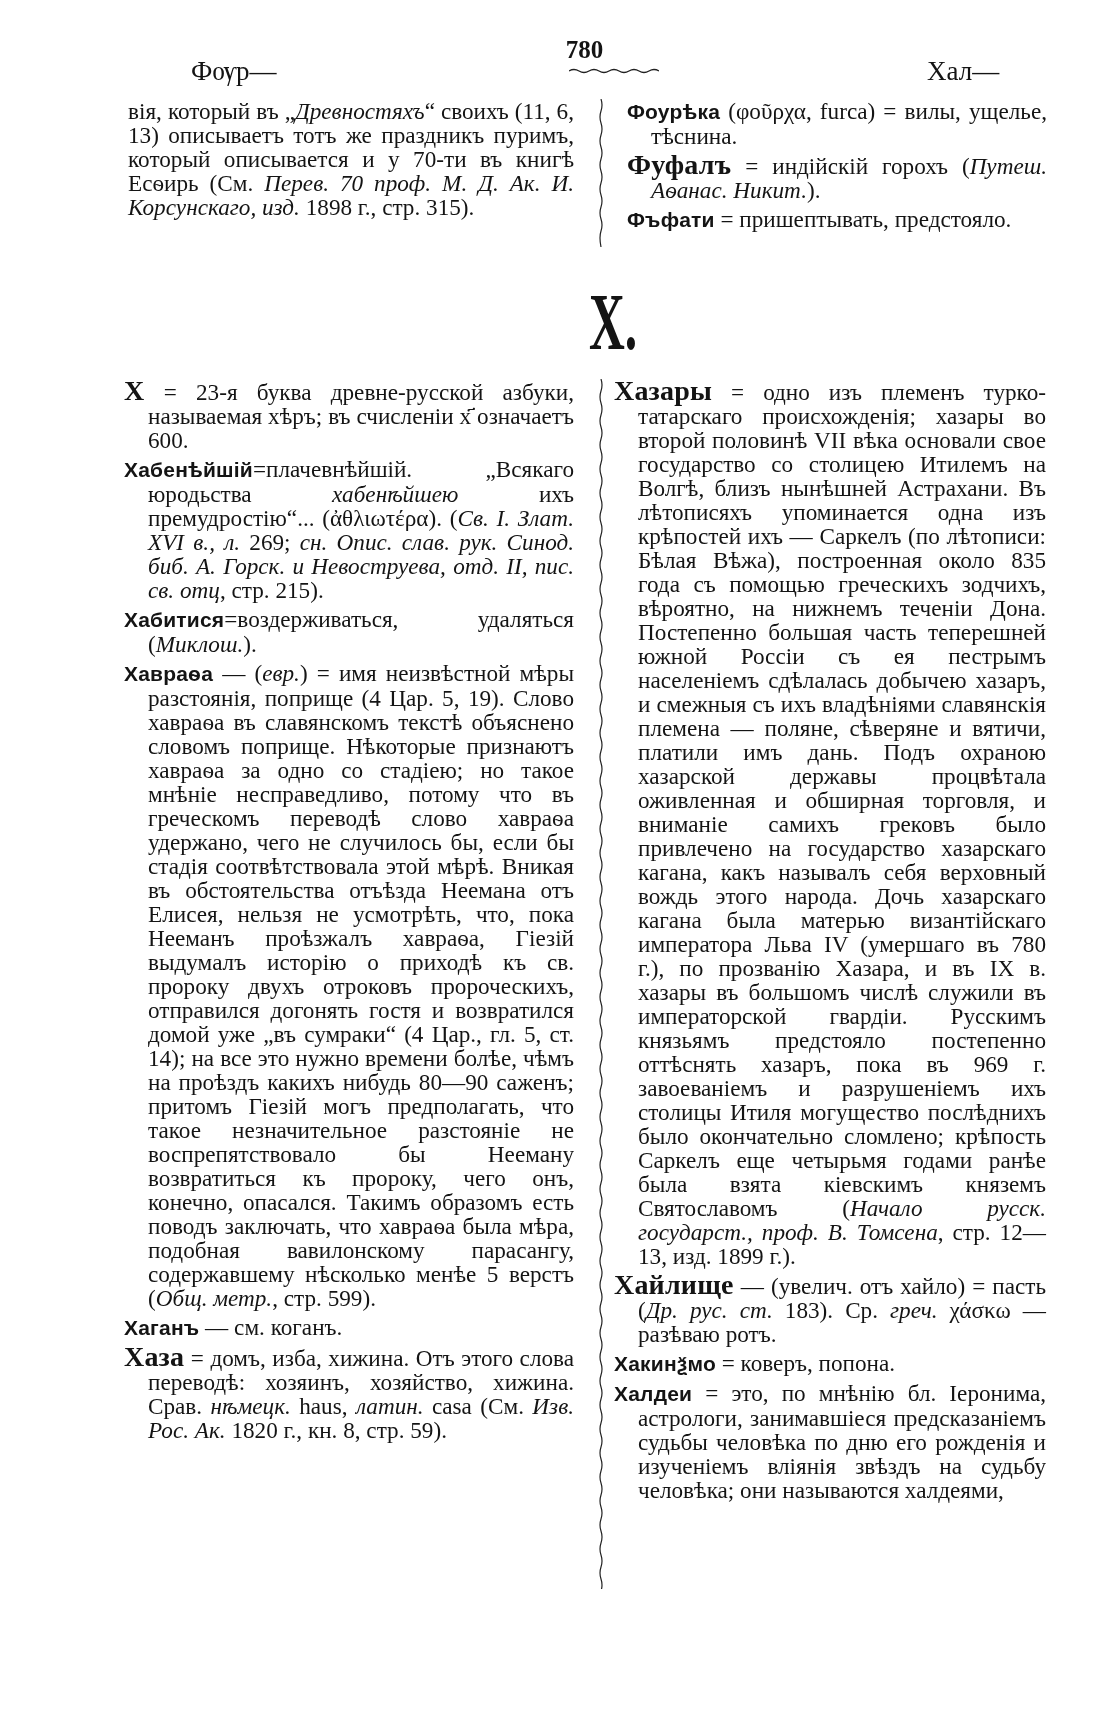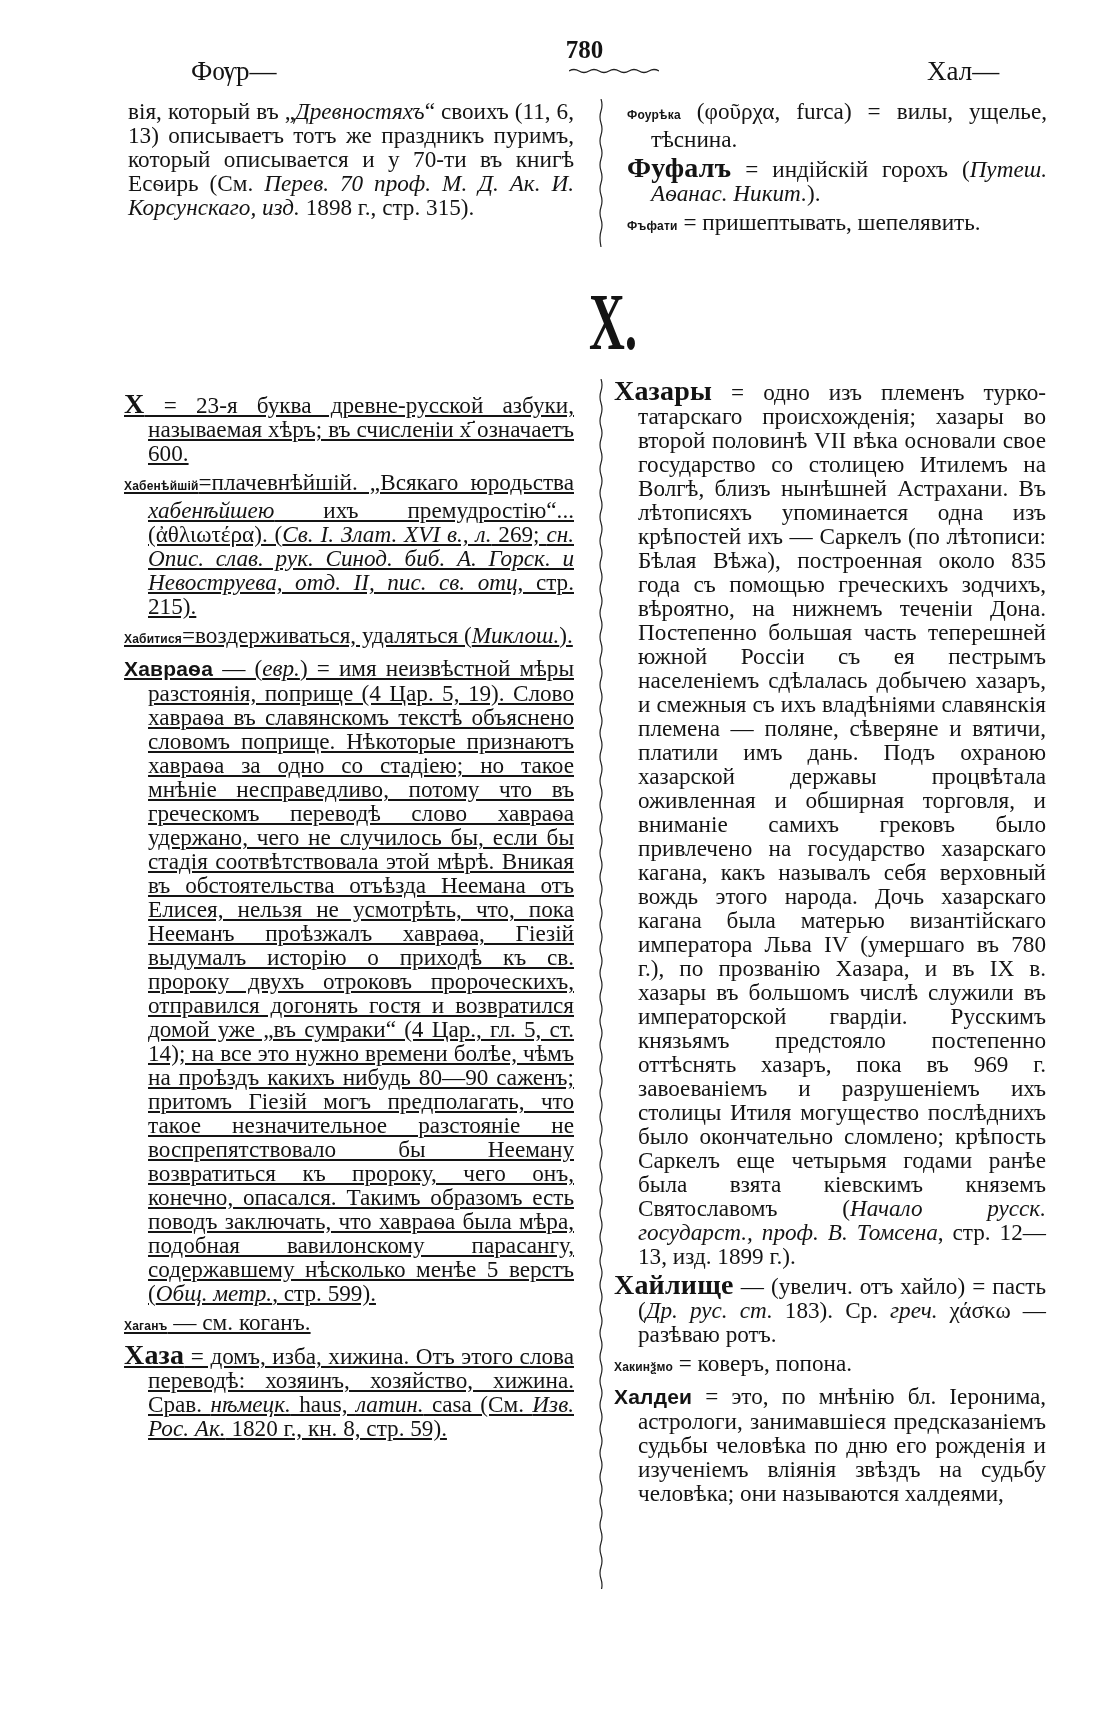--- a/index.html
+++ b/index.html
@@ -10,25 +10,25 @@
              font-family: "Liberation Serif", serif; font-weight: bold; font-size: 25px; letter-spacing: 0; }
   .pagenum-rule { position: absolute; left: 535px; top: 68px; width: 90px; height: 6px; }
   .runhead { position: absolute; top: 56px; font-family: "Liberation Serif", serif; font-weight: normal; font-size: 27px; }
   .runhead.left { left: 157px; }
   .runhead.right { left: 893px; }
   .col { position: absolute; font-family: "Liberation Serif", serif; font-size: 23.2px; line-height: 24px; }
   .col p { margin: 0 0 5px 0; text-align: justify; padding-left: 24px; text-indent: -24px; }
   .col p.cont { padding-left: 0; text-indent: 0; }
   .hw { font-weight: bold; font-family: "Liberation Sans", sans-serif; font-size: 21px; letter-spacing: 0.2px; }
   .hw.big { font-family: "Liberation Serif", serif; font-size: 28px; }
-  .hw.small { font-size: 12px; }
+  .hw.small { font-size: 21px; }
   i { font-style: italic; }
   .top-left { left: 94px; top: 99px; width: 446px; }
   .top-right { left: 593px; top: 99px; width: 420px; }
-  .bot-left { left: 90px; top: 392px; width: 450px; text-decoration: underline; }
+  .bot-left { left: 90px; top: 379px; width: 450px; }
   .bot-right { left: 580px; top: 379px; width: 432px; }
   .divider { position: absolute; width: 8px; }
   .divider svg { display: block; }
   .big-letter { position: absolute; left: 555px; top: 282px; font-family: "Liberation Serif", serif;
                 font-weight: bold; font-size: 80px; line-height: 1; transform: scaleX(0.62); transform-origin: left top; }
 </style>
 </head>
 <body>
 
 <div class="page">
@@ -47,21 +47,21 @@
 
   <div class="divider" style="left:563px; top:99px; height:148px;">
     <svg width="8" height="148" viewBox="0 0 8 148">
         <path d="M4 0 Q 6 6 4 12 T 4 24 T 4 36 T 4 48 T 4 60 T 4 72 T 4 84 T 4 96 T 4 108 T 4 120 T 4 132 T 4 148" fill="none" stroke="#222" stroke-width="1.2"></path>
       </svg>
   </div>
 
   <div class="col top-right">
     <p><span class="hw small">Фоурѣка</span><span> (φοῦρχα, furca) = вилы, ущелье, тѣснина.</span></p>
     <p><span class="hw big">Фуфалъ</span><span> = индійскій горохъ (</span><i>Путеш. Аѳанас. Никит.</i><span>).</span></p>
-    <p><span class="hw small">Фъфати</span><span> = пришептывать, шепелявить.</span></p>
+    <p><span class="hw small">Фъфати</span><span> = пришептывать, предстояло.</span></p>
   </div>
 
   <div class="big-letter">Х.</div>
 
   <div class="col bot-left">
     <p><span class="hw big">Х</span><span> = 23-я буква древне-русской азбуки, называемая хѣръ; въ счисленіи х҃ означаетъ 600.</span></p>
     <p><span class="hw small">Хабенѣйшій</span><span>=плачевнѣйшій. „Всякаго юродьства </span><i>хабенѣйшею</i><span> ихъ премудростію“... (ἀθλιωτέρα). (</span><i>Св. І. Злат. XVI в., л.</i><span> 269; </span><i>сн. Опис. слав. рук. Синод. биб. А. Горск. и Невоструева, отд. II, пис. св. отц</i><span>, стр. 215).</span></p>
     <p><span class="hw small">Хабитися</span><span>=воздерживаться, удаляться (</span><i>Миклош.</i><span>).</span></p>
     <p><span class="hw">Хавраѳа</span><span> — (</span><i>евр.</i><span>) = имя неизвѣстной мѣры разстоянія, поприще (4 Цар. 5, 19). Слово хавраѳа въ славянскомъ текстѣ объяснено словомъ поприще. Нѣкоторые признаютъ хавраѳа за одно со стадіею; но такое мнѣніе несправедливо, потому что въ греческомъ переводѣ слово хавраѳа удержано, чего не случилось бы, если бы стадія соотвѣтствовала этой мѣрѣ. Вникая въ обстоятельства отъѣзда Неемана отъ Елисея, нельзя не усмотрѣть, что, пока Нееманъ проѣзжалъ хавраѳа, Гіезій выдумалъ исторію о приходѣ къ св. пророку двухъ отроковъ пророческихъ, отправился догонять гостя и возвратился домой уже „въ сумраки“ (4 Цар., гл. 5, ст. 14); на все это нужно времени болѣе, чѣмъ на проѣздъ какихъ нибудь 80—90 саженъ; притомъ Гіезій могъ предполагать, что такое незначительное разстояніе не воспрепятствовало бы Нееману возвратиться къ пророку, чего онъ, конечно, опасался. Такимъ образомъ есть поводъ заключать, что хавраѳа была мѣра, подобная вавилонскому парасангу, содержавшему нѣсколько менѣе 5 верстъ (</span><i>Общ. метр.</i><span>, стр. 599).</span></p>
     <p><span class="hw small">Хаганъ</span><span> — см. коганъ.</span></p>

